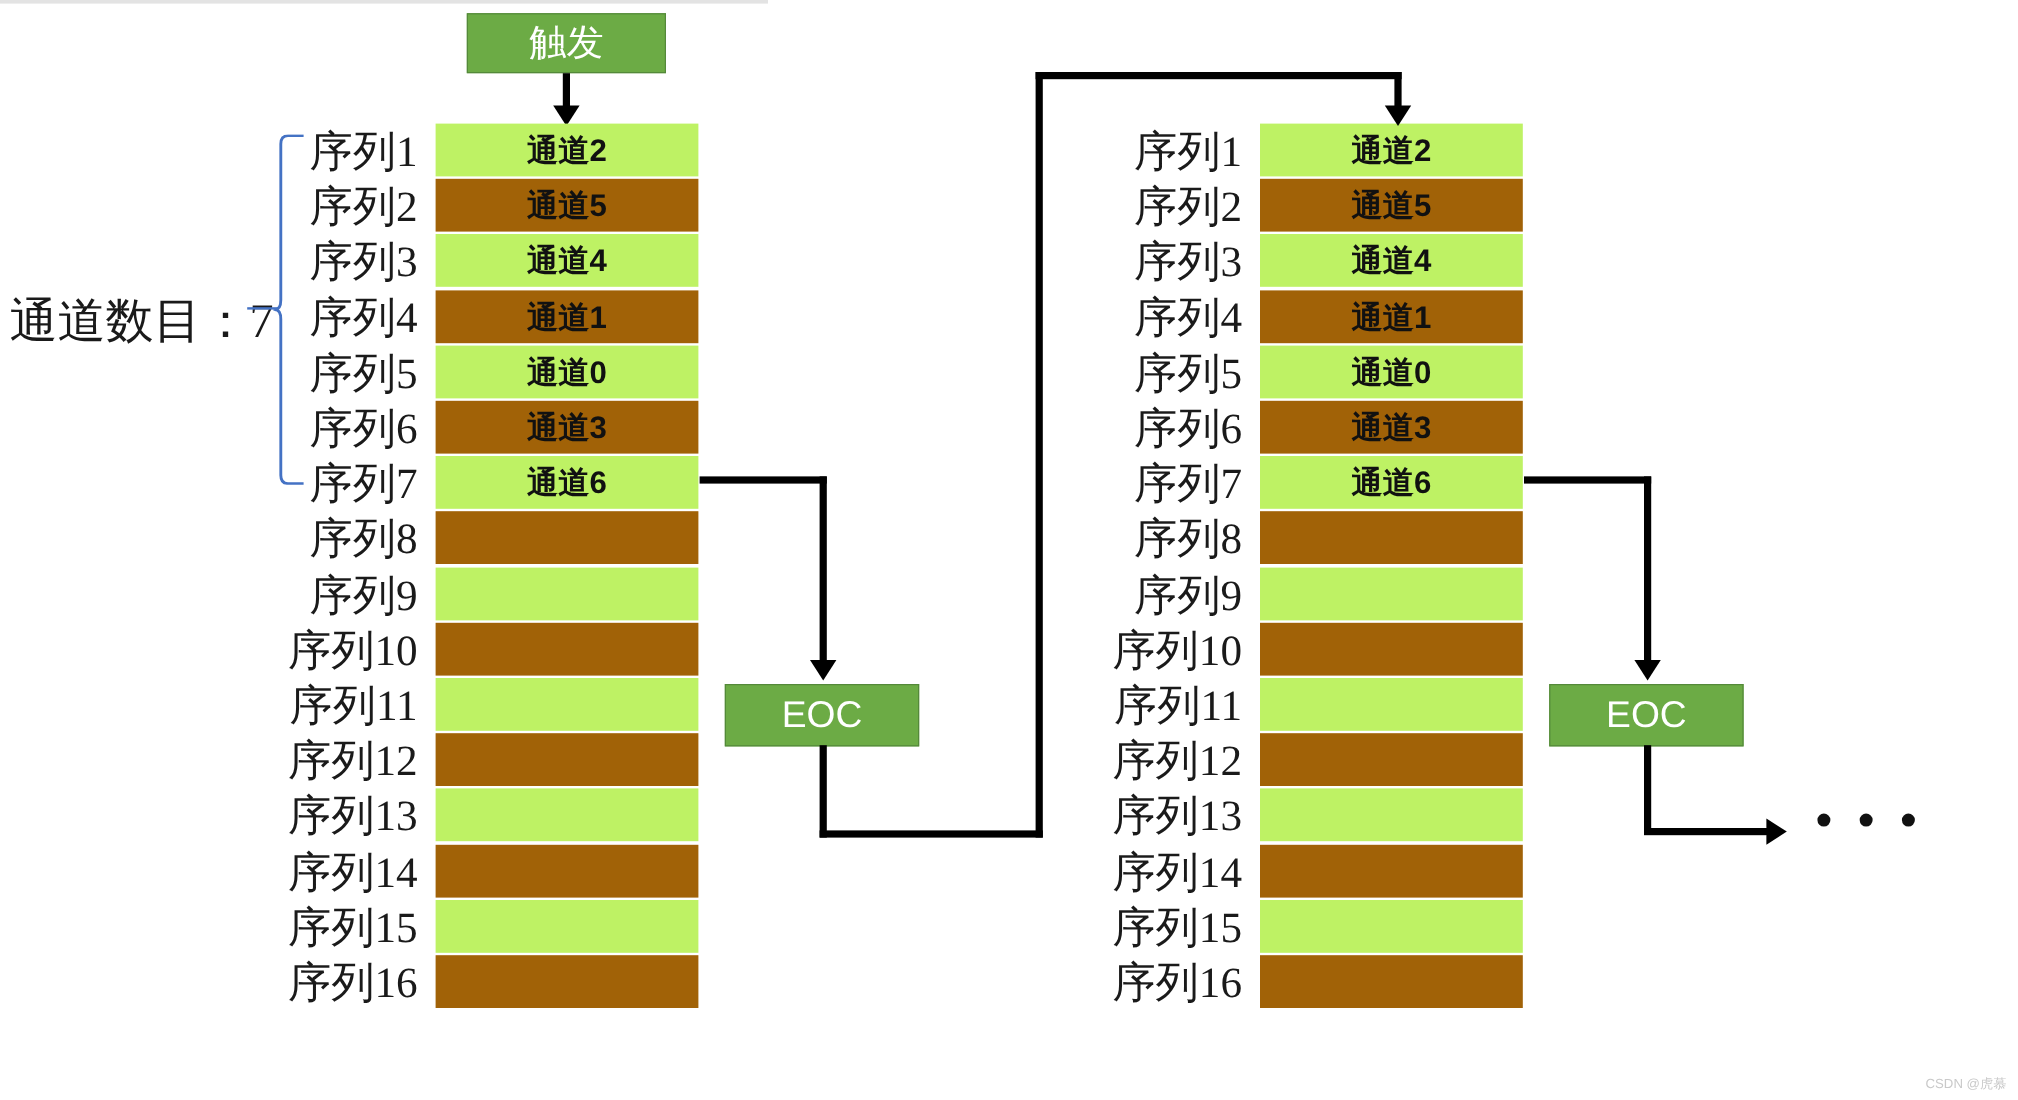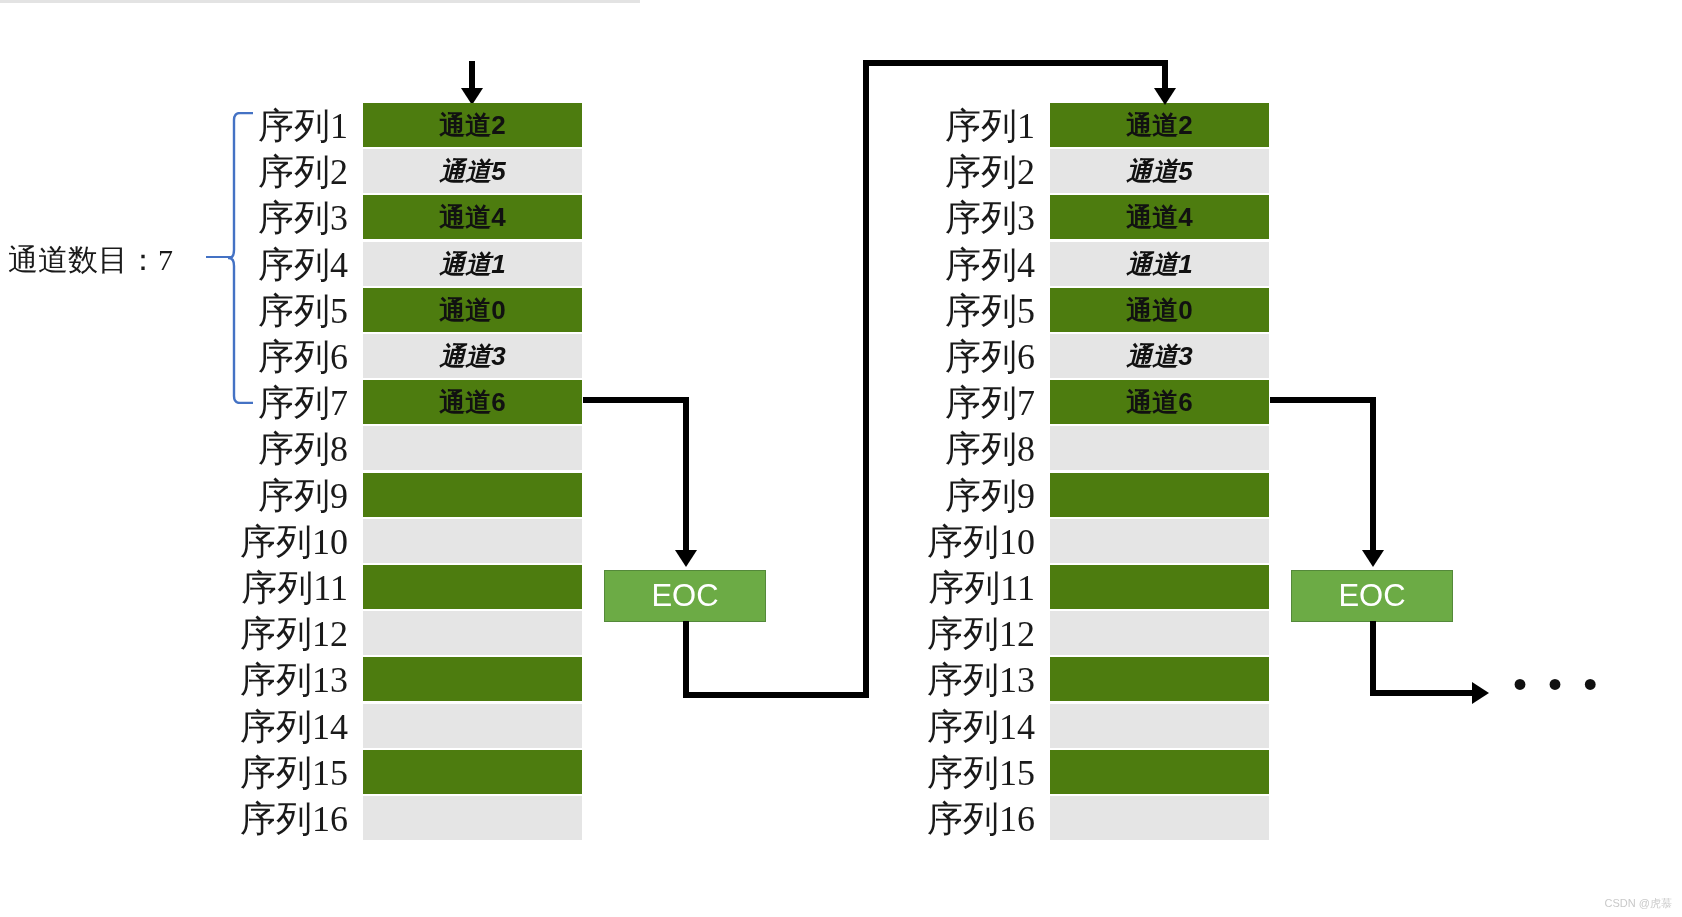--- a/index.html
+++ b/index.html
@@ -56,22 +56,22 @@
     top: 0;
     width: 219px;
     height: 44px;
     line-height: 44px;
     text-align: center;
     font-size: 26px;
     font-weight: bold;
     color: #111111;
     font-family: "Liberation Sans", "DejaVu Sans", sans-serif;
   }
-  .seq-cell.dark  { background: #4d7c0f; }
-  .seq-cell.light { background: #e5e5e5; font-style: italic; }
+  .seq-cell.dark  { background: #bef264; }
+  .seq-cell.light { background: #a16207; }
 
   
   .green-box {
     position: absolute;
     background: #6cab45;
     border: 1px solid #54893a;
     color: #ffffff;
     display: flex;
     align-items: center;
     justify-content: center;
@@ -123,21 +123,21 @@
     left: 228px;
     top: 112px;
     width: 26px;
     height: 292px;
   }
 
   .count-label {
     position: absolute;
     left: 8px;
     top: 240px;
-    font-size: 30px;
+    font-size: 40px;
     color: #1a1a1a;
     white-space: nowrap;
     font-family: "Liberation Serif", "DejaVu Serif", serif;
   }
 
   
   .ellipsis {
     position: absolute;
     left: 1513px;
     top: 662px;
@@ -169,20 +169,23 @@
 
   <div class="brace">
     <svg width="26" height="292" viewBox="0 0 26 292" xmlns="http://www.w3.org/2000/svg">
       <path d="M25 1 H12 Q6 1 6 8 V138 Q6 146 1 146 Q6 146 6 154 V284 Q6 291 12 291 H25" fill="none" stroke="#4472c4" stroke-width="2.4"></path>
       <path d="M1 146 H-10" fill="none" stroke="#4472c4" stroke-width="2.4"></path>
     </svg>
   </div>
 
   <div class="line-h" style="left:206px; top:256px; width:26px; height:2px; background:#4472c4;"></div>
 
+  <div class="green-box trigger">
+    <span>触发</span>
+  </div>
   <div class="line-v" style="left:469px; top:61px; height:32px;"></div>
   <div class="arrow-down" style="left:461px; top:88px;"></div>
 
   <div class="seq-block" id="group-left-block" style="left:233px; top:103px;">
       <div class="seq-row" style="top: 0px;">
         <div class="seq-label">序列1</div>
         <div class="seq-cell dark">通道2</div>
       </div>
       <div class="seq-row" style="top: 46.2px;">
         <div class="seq-label">序列2</div>

